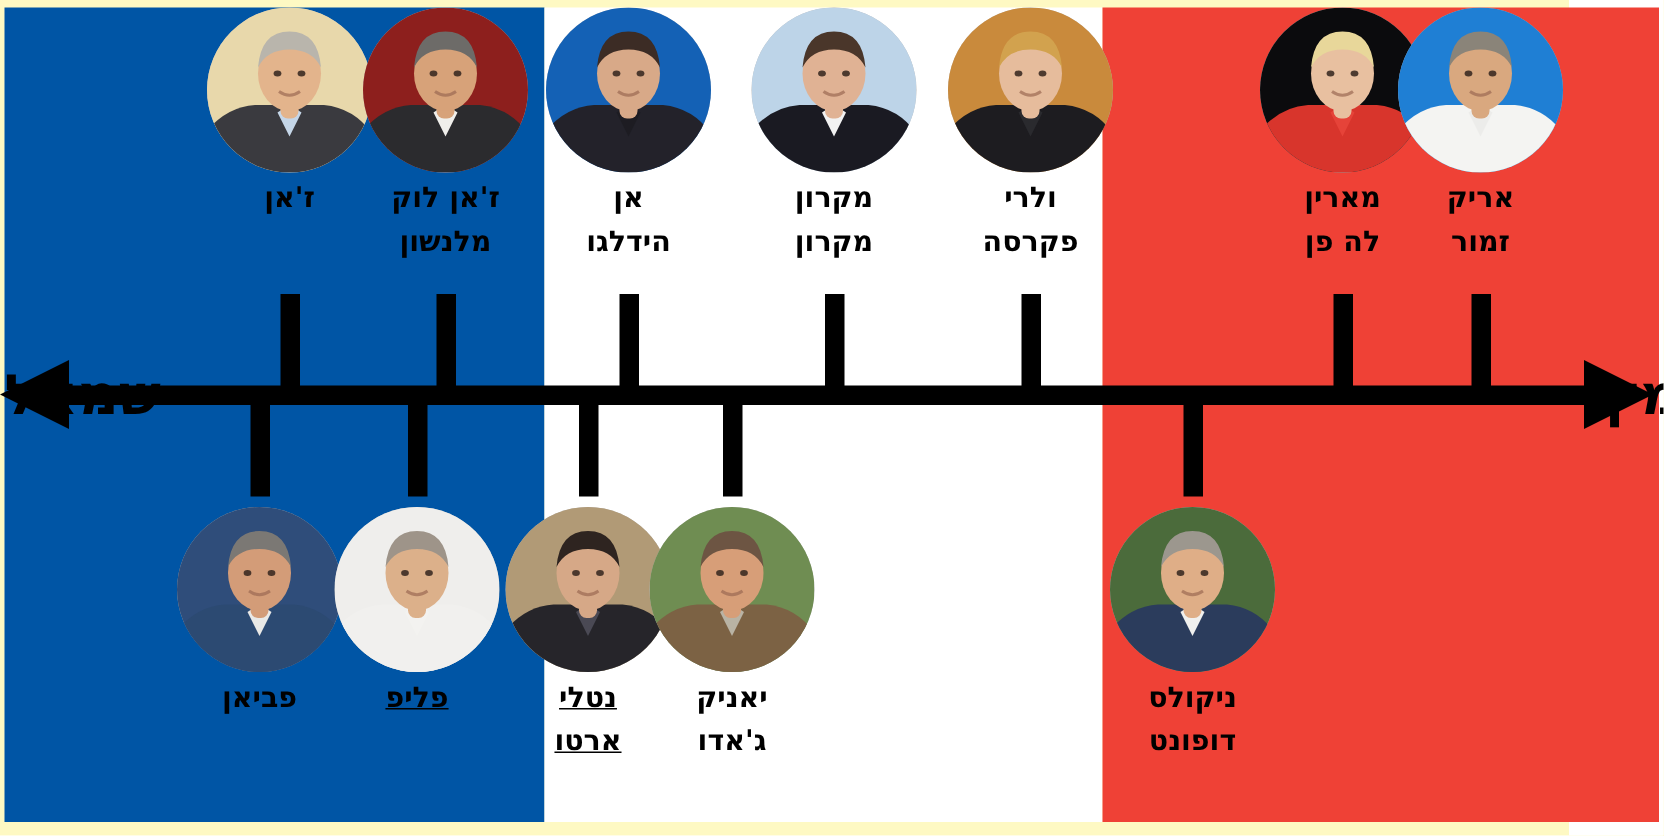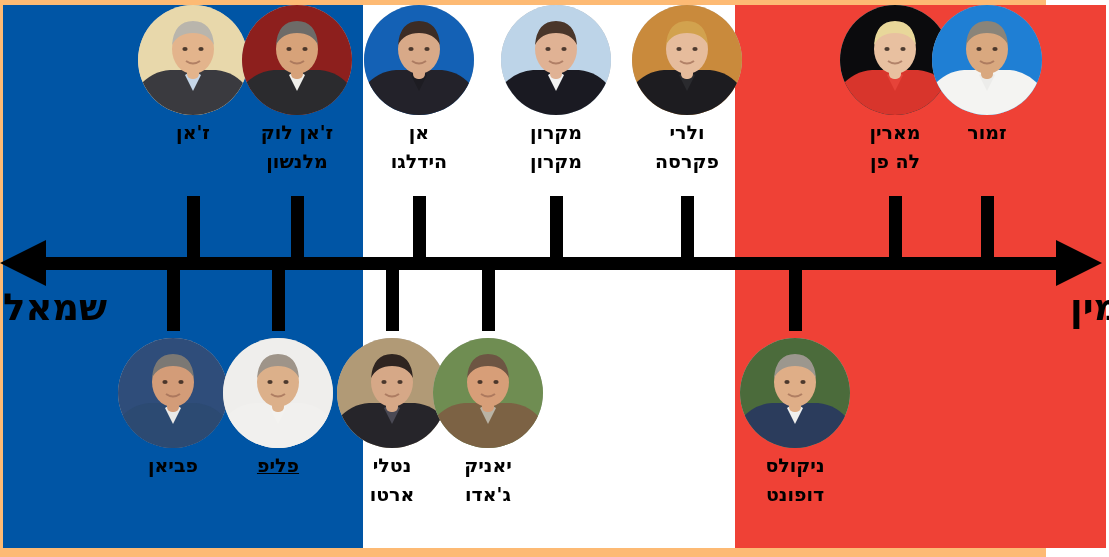--- a/index.html
+++ b/index.html
@@ -1,35 +1,35 @@
 <!DOCTYPE html>
 <html lang="he"><head>
 <meta charset="utf-8">
 <title>Political Spectrum</title>
 <style>
   html,body{margin:0;padding:0;background:#ffffff;}
   body{
     font-family:"DejaVu Sans","Liberation Sans",sans-serif;
     width:1109px;height:557px;overflow:hidden;position:relative;
   }
-  #stage{position:absolute;left:0;top:0;width:1046px;height:557px;background:#fdba74;}
+  #stage{position:absolute;left:0;top:0;width:1046px;height:557px;background:#fef9c3;}
 
   
   .zone{position:absolute;top:5px;height:543px;}
   #zone-left  {left:3px;   width:360px;}
   #zone-center{left:363px; width:372px;background:#ffffff;}
   #zone-right {left:735px; width:371px;}
 
   
   #axis-line{position:absolute;left:38px;top:257px;width:1025px;height:13px;background:#000;}
   .arrow-head{position:absolute;width:0;height:0;}
   #arrow-left{left:0px;top:240px;border-top:23px solid transparent;border-bottom:23px solid transparent;border-right:46px solid #000;}
   #arrow-right{left:1056px;top:240px;border-top:23px solid transparent;border-bottom:23px solid transparent;border-left:46px solid #000;}
 
-  .axis-label{position:absolute;font-weight:bold;font-size:37px;color:#000;line-height:1;white-space:nowrap;margin-top:44px;}
+  .axis-label{position:absolute;font-weight:bold;font-size:37px;color:#000;line-height:1;white-space:nowrap;}
   #label-left{left:3px;top:245px;}
   #label-right{left:1070px;top:245px;}
 
   
   .tick{position:absolute;width:13px;background:#000;}
   .tick.up{top:196px;height:68px;}
   .tick.down{top:263px;height:68px;}
 
   
   .person{position:absolute;width:150px;text-align:center;}
@@ -169,20 +169,21 @@
     <path d="M0 82 q14 -16 32 -17 l46 0 q20 2 32 19 l0 26 -110 0 z" fill="#f4f4f2"></path>
     <path d="M47 70 l8 16 l8 -16 l-6 -4 l-4 0 z" fill="#ececea"></path>
     <rect x="49" y="58" width="12" height="16" rx="5" fill="#d9a87f"></rect>
     <ellipse cx="55" cy="44" rx="21" ry="25" fill="#d9a87f"></ellipse>
     <path d="M34 40 q2 -24 21 -24 q19 0 21 24 q-6 -12 -21 -12 q-15 0 -21 12 z" fill="#8a8479"></path>
     <ellipse cx="47" cy="44" rx="2.6" ry="2" fill="#33251d" opacity=".85"></ellipse>
     <ellipse cx="63" cy="44" rx="2.6" ry="2" fill="#33251d" opacity=".85"></ellipse>
     <path d="M48 56 q7 5 14 0" stroke="#9b6a52" stroke-width="2" fill="none" opacity=".7"></path>
   </svg>
         </div>
+        <div class="nm">אריק</div>
         <div class="nm">זמור</div>
       </div>
     </div>
 
   <div id="ticks">
       <div class="tick up" style="left: 187px;"></div>
       <div class="tick up" style="left: 291px;"></div>
       <div class="tick up" style="left: 413px;"></div>
       <div class="tick up" style="left: 550px;"></div>
       <div class="tick up" style="left: 681px;"></div>
@@ -226,21 +227,21 @@
     <rect x="49" y="58" width="12" height="16" rx="5" fill="#dcb08a"></rect>
     <ellipse cx="55" cy="44" rx="21" ry="25" fill="#dcb08a"></ellipse>
     <path d="M34 40 q2 -24 21 -24 q19 0 21 24 q-6 -12 -21 -12 q-15 0 -21 12 z" fill="#9e9489"></path>
     <ellipse cx="47" cy="44" rx="2.6" ry="2" fill="#33251d" opacity=".85"></ellipse>
     <ellipse cx="63" cy="44" rx="2.6" ry="2" fill="#33251d" opacity=".85"></ellipse>
     <path d="M48 56 q7 5 14 0" stroke="#9b6a52" stroke-width="2" fill="none" opacity=".7"></path>
   </svg>
         </div>
         <div class="nm">פליפ</div>
       </div>
-      <div class="person bot" style="left: 317px;">
+      <div class="person bot" style="left: 317px; text-decoration: underline;">
         <div class="photo">
           <svg class="face" viewBox="0 0 110 110" preserveAspectRatio="xMidYMid slice" aria-hidden="true">
     <rect x="0" y="0" width="110" height="110" fill="#b19a76"></rect>
     <path d="M0 82 q14 -16 32 -17 l46 0 q20 2 32 19 l0 26 -110 0 z" fill="#26252a"></path>
     <path d="M47 70 l8 16 l8 -16 l-6 -4 l-4 0 z" fill="#4a4954"></path>
     <rect x="49" y="58" width="12" height="16" rx="5" fill="#d6a887"></rect>
     <ellipse cx="55" cy="44" rx="21" ry="25" fill="#d6a887"></ellipse>
     <path d="M34 40 q2 -24 21 -24 q19 0 21 24 q-6 -12 -21 -12 q-15 0 -21 12 z" fill="#2e2420"></path>
     <ellipse cx="47" cy="44" rx="2.6" ry="2" fill="#33251d" opacity=".85"></ellipse>
     <ellipse cx="63" cy="44" rx="2.6" ry="2" fill="#33251d" opacity=".85"></ellipse>

